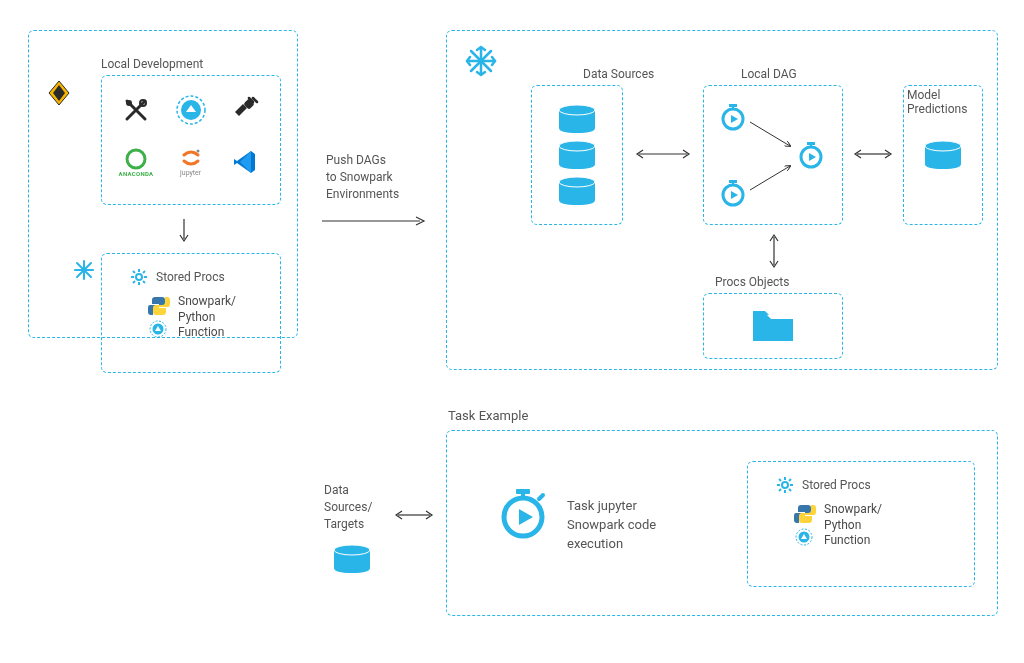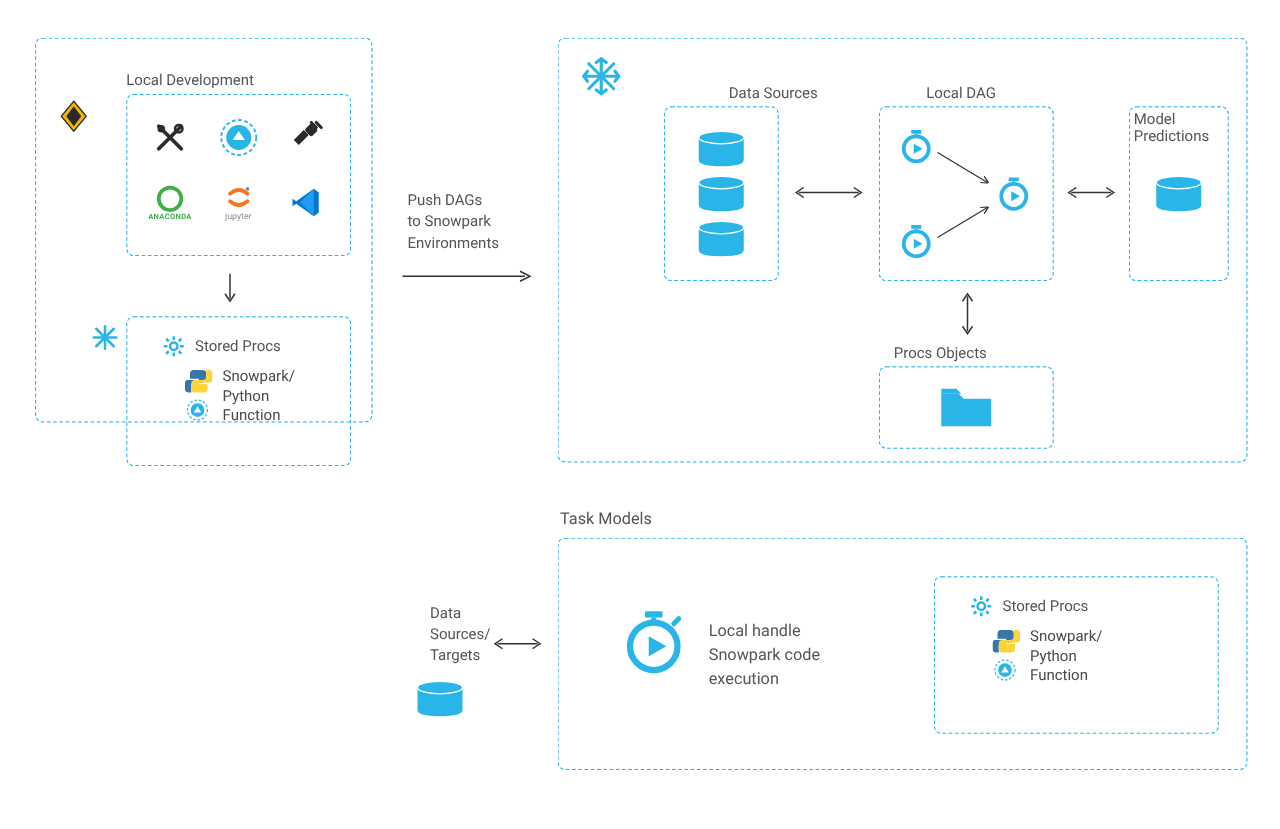--- a/index.html
+++ b/index.html
@@ -29,21 +29,21 @@
   }
   .icon-cell {
     width: 40px; height: 40px;
     display: flex; align-items: center; justify-content: center;
   }
   .stored-procs {
     display: flex; flex-direction: column; gap: 8px;
     padding: 14px 28px;
   }
   .sp-head { display: flex; align-items: center; gap: 8px; }
-  .sp-body { display: flex; align-items: flex-start; gap: 8px; padding-left: 18px; }
+  .sp-body { display: flex; align-items: center; gap: 8px; padding-left: 18px; }
   .sp-text { font-size: 12px; line-height: 1.3; }
 </style>
 </head>
 <body>
 
 <div class="dashed-box" style="left:28px; top:30px; width:270px; height:308px;">
 
   <div style="position:absolute; left:16px; top:48px;">
     <svg width="28" height="28" viewBox="0 0 28 28">
       <path d="M14 2 L24 14 L14 26 L4 14 Z" fill="#f7b500" stroke="#2a2a2a" stroke-width="1"></path>
@@ -258,23 +258,23 @@
 
   <div class="label" style="position:absolute; left:268px; top:244px;">Procs Objects</div>
   <div class="dashed-box" style="left:256px; top:262px; width:140px; height:66px; display:flex; align-items:center; justify-content:center;">
     <svg width="44" height="34" viewBox="0 0 44 34">
       <path d="M2 6 L16 6 L20 10 L42 10 L42 32 L2 32 Z" fill="#29b5e8"></path>
       <path d="M2 6 L2 2 L14 2 L18 6 Z" fill="#29b5e8"></path>
     </svg>
   </div>
 </div>
 
-<div class="label" style="position:absolute; left:448px; top:408px; font-size:13px;">Task Models</div>
-
-<div class="label" style="position:absolute; left:344px; top:482px; white-space:pre-line; line-height:1.4;">Data
+<div class="label" style="position:absolute; left:448px; top:408px; font-size:13px;">Task Example</div>
+
+<div class="label" style="position:absolute; left:324px; top:482px; white-space:pre-line; line-height:1.4;">Data
 Sources/
 Targets</div>
 <div style="position:absolute; left:330px; top:544px;">
   <svg width="44" height="30" viewBox="0 0 44 30">
       <ellipse cx="22" cy="6" rx="18" ry="5" fill="#29b5e8"></ellipse>
       <path d="M4 6 L4 24 Q4 29 22 29 Q40 29 40 24 L40 6" fill="#29b5e8"></path>
       <ellipse cx="22" cy="6" rx="18" ry="5" fill="none" stroke="#fff" stroke-width="1"></ellipse>
     </svg>
 </div>
 <svg style="position:absolute; left:392px; top:508px;" width="44" height="14">
@@ -286,21 +286,21 @@
 
   <div style="position:absolute; left:48px; top:54px;">
     <svg width="56" height="56" viewBox="0 0 56 56">
       <circle cx="28" cy="32" r="19" fill="none" stroke="#29b5e8" stroke-width="5"></circle>
       <path d="M24 24 L24 40 L38 32 Z" fill="#29b5e8"></path>
       <rect x="21" y="4" width="14" height="5" rx="1" fill="#29b5e8"></rect>
       <line x1="28" y1="9" x2="28" y2="13" stroke="#29b5e8" stroke-width="4"></line>
       <line x1="44" y1="14" x2="48" y2="10" stroke="#29b5e8" stroke-width="4" stroke-linecap="round"></line>
     </svg>
   </div>
-  <div class="label" style="position:absolute; left:120px; top:66px; white-space:pre-line; line-height:1.45; font-size:13px;">Local handle
+  <div class="label" style="position:absolute; left:120px; top:66px; white-space:pre-line; line-height:1.45; font-size:13px;">Task jupyter
 Snowpark code
 execution</div>
 
   <div class="dashed-box stored-procs" style="left:300px; top:30px; width:228px; height:126px;">
     <div class="sp-head">
       <svg width="18" height="18" viewBox="0 0 18 18">
         <circle cx="9" cy="9" r="3" fill="none" stroke="#29b5e8" stroke-width="2"></circle>
         <g stroke="#29b5e8" stroke-width="2">
             <line x1="9" y1="1" x2="9" y2="4"></line>
             <line x1="9" y1="14" x2="9" y2="17"></line>

